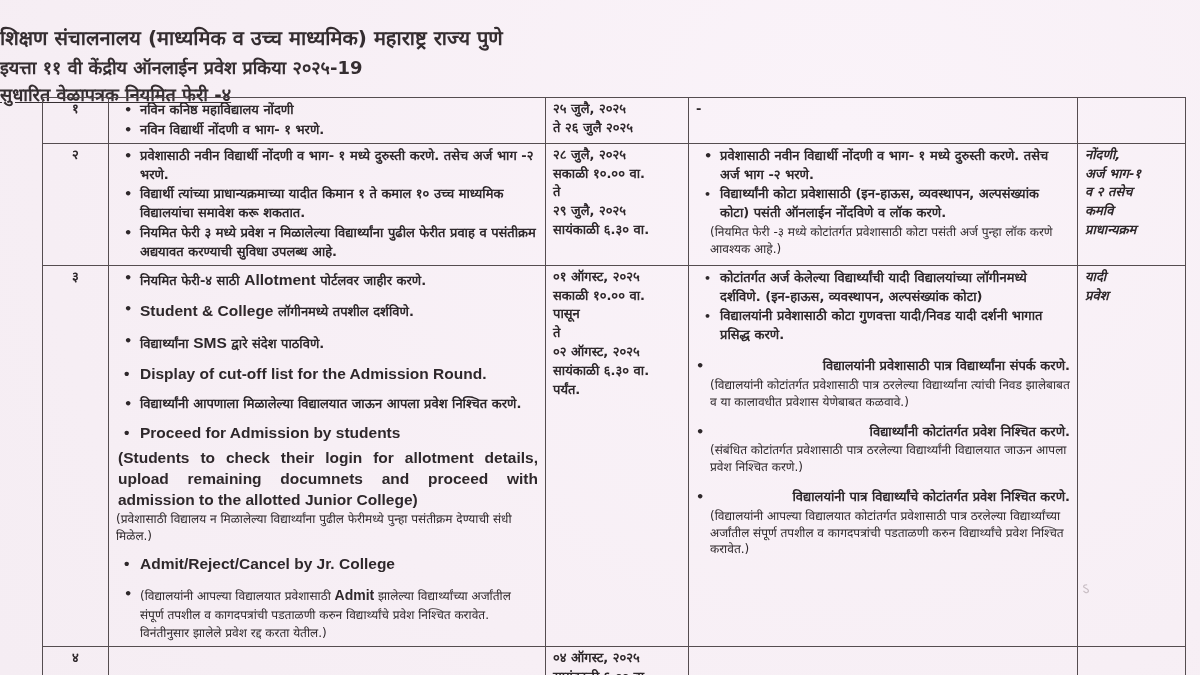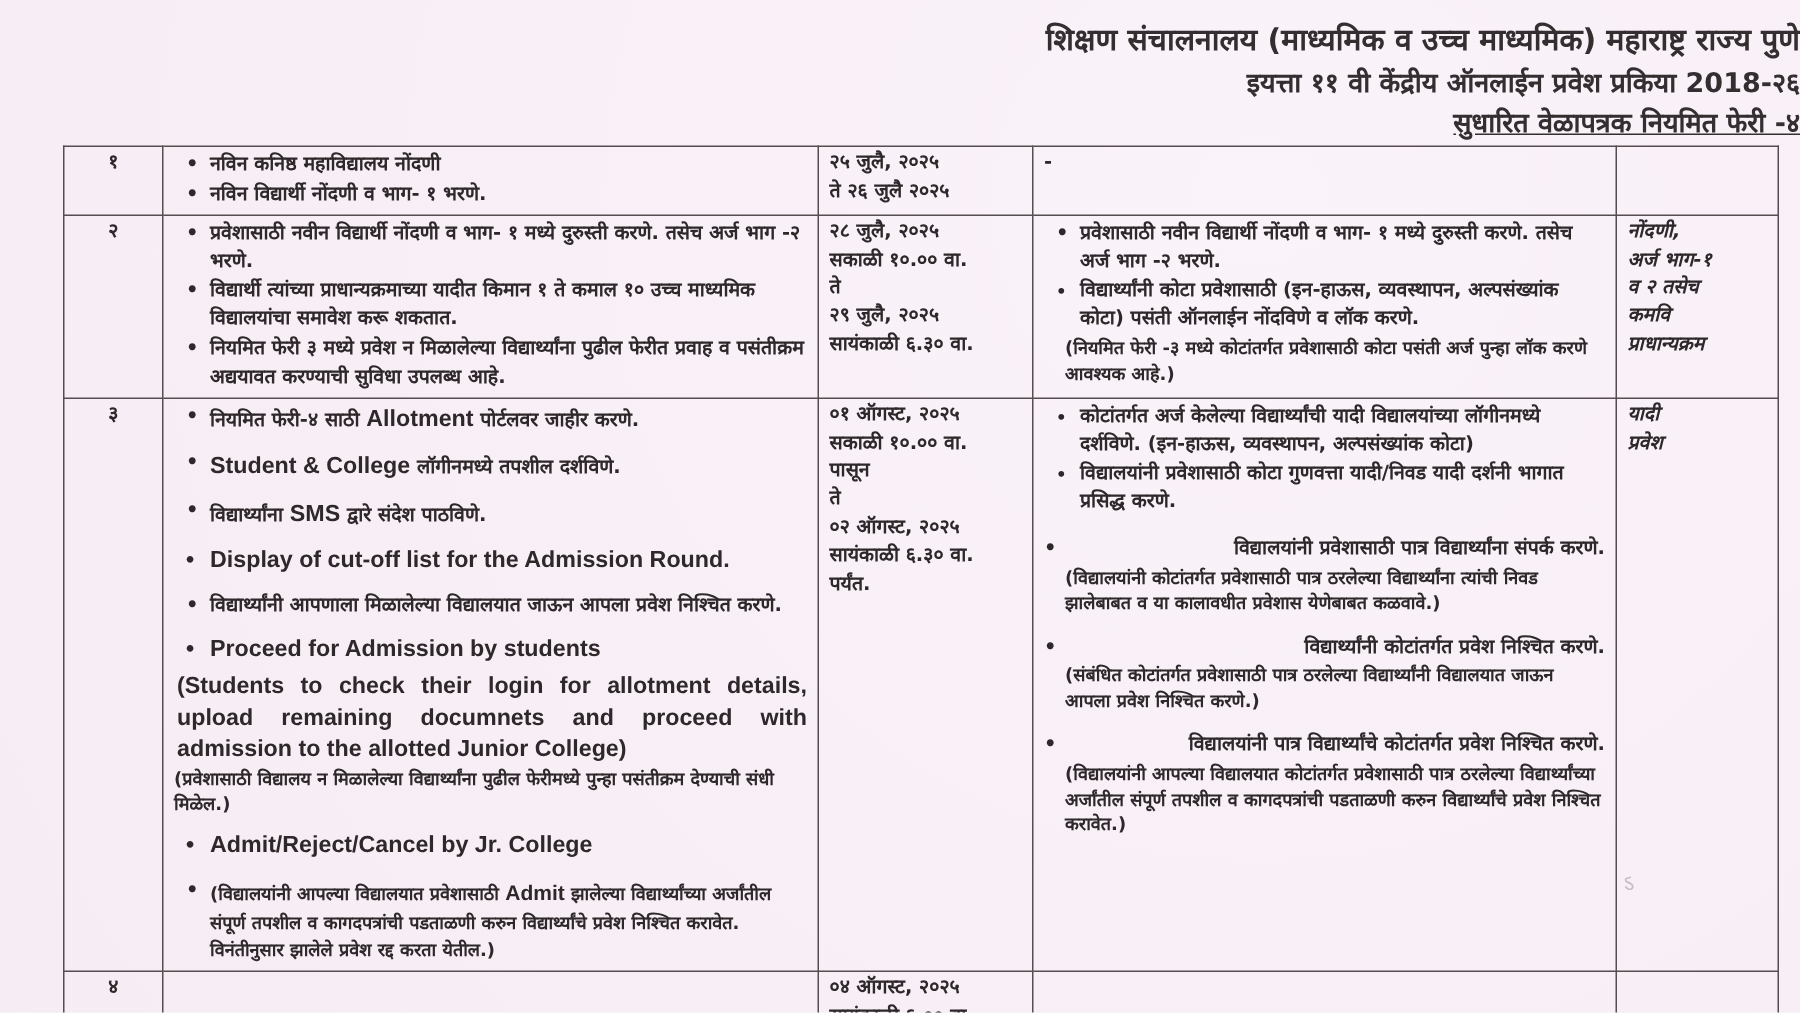--- a/index.html
+++ b/index.html
@@ -3,21 +3,21 @@
 <meta charset="utf-8">
 <style>
   html,body{margin:0;padding:0;}
   .page{
     position:relative;width:1200px;height:675px;overflow:hidden;
     background:#f8f1f7;
     background-image:radial-gradient(circle at 70% 20%, #faf3f9 0%, #f7eff5 60%, #f5edf3 100%);
     font-family:"DejaVu Sans", sans-serif;
     color:#2e282b;
   }
-  .titles{position:absolute;top:12px;left:0;width:100%;text-align:right;line-height:1.45;}
+  .titles{position:absolute;top:24px;left:0;width:100%;text-align:left;line-height:1.45;}
   .t1{font-size:20px;font-weight:700;color:#352e31;}
   .t2{font-size:18px;font-weight:700;margin-top:2px;color:#352e31;}
   .t3{font-size:18px;font-weight:700;margin-top:1px;color:#352e31;text-decoration:underline;}
 
   table.sched{
     position:absolute;left:42px;top:97px;width:1143px;
     border-collapse:collapse;table-layout:fixed;
   }
   table.sched td{
     border:1.5px solid #554d50;
@@ -45,40 +45,40 @@
   .pad-top{padding-top:30px;}
 
   .bi{position:relative;padding-left:24px;margin:1px 0;}
   .bi::before{content:"\2022";position:absolute;left:8px;top:0;}
   .bi.sm-b::before{font-size:11px;top:2px;}
   .bi.edge{padding-left:16px;text-align:right;}
   .bi.edge::before{left:0;}
   .gap{margin-top:9px;}
   .gap-lg{margin-top:12px;}
 
-  .note{font-weight:700;font-size:12px;line-height:1.4;}
+  .note{font-weight:400;font-size:12px;line-height:1.4;}
   .indent{padding-left:14px;}
   .para-en{font-family:"Liberation Sans", sans-serif;font-weight:700;font-size:15.5px;
            text-align:justify;line-height:1.35;padding-left:2px;margin-top:3px;}
   .remark{font-size:13px;line-height:1.75;white-space:pre-line;font-style:italic;}
 
   .hand-mark{
     position:absolute;left:1082px;top:578px;
     font-size:15px;color:#a3969d;opacity:.55;transform:rotate(-12deg);
     font-weight:400;
   }
 </style>
 </head>
 <body>
 
 <div class="page">
 
   <div class="titles">
     <div class="t1">शिक्षण संचालनालय (माध्यमिक व उच्च माध्यमिक) महाराष्ट्र राज्य पुणे</div>
-    <div class="t2">इयत्ता ११ वी केंद्रीय ऑनलाईन प्रवेश प्रकिया 2018-२६</div>
+    <div class="t2">इयत्ता ११ वी केंद्रीय ऑनलाईन प्रवेश प्रकिया २०२५-19</div>
     <div class="t3">सुधारित वेळापत्रक नियमित फेरी -४</div>
   </div>
 
   <table class="sched">
     <colgroup>
       <col style="width:66px">
         <col style="width:437px">
         <col style="width:143px">
         <col style="width:389px">
         <col style="width:108px">

